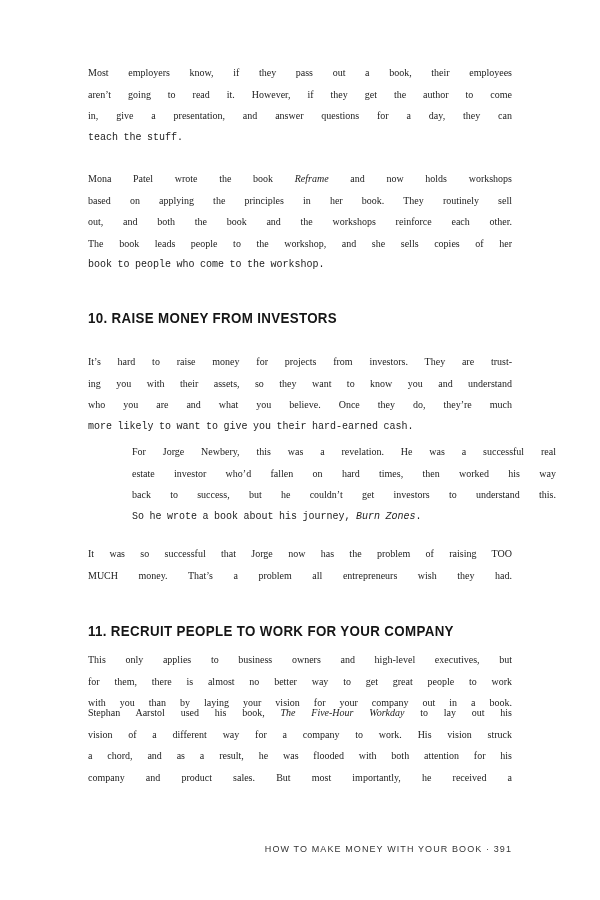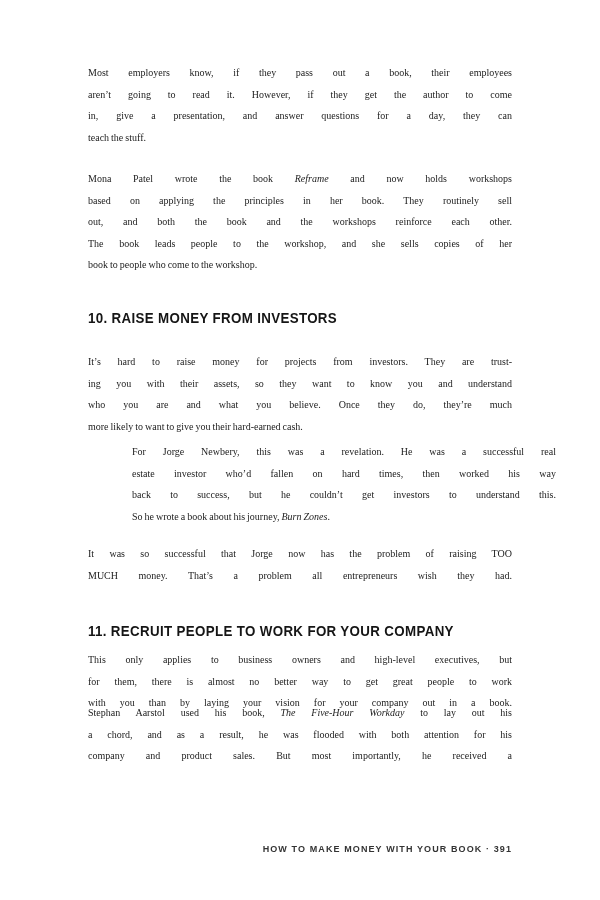--- a/index.html
+++ b/index.html
@@ -12,36 +12,36 @@
     overflow: hidden;
   }
   .block { position: absolute; left: 88px; width: 424px; }
   .para {
     font-size: 10px;
     line-height: 21.5px;
     color: #222222;
     word-spacing: -0.5px;
   }
   .line { text-align: justify; text-align-last: justify; }
-  .line.last { text-align-last: left; }
+  .line.last { text-align-last: left; font-family: Liberation Mono, monospace; }
   .italic { font-style: italic; }
   .heading {
     font-family: "Liberation Sans", sans-serif;
     font-weight: 700;
     font-size: 15.5px;
     line-height: 18px;
     color: #151515;
     letter-spacing: 0.4px;
     white-space: nowrap;
     transform: scaleX(0.86);
     transform-origin: 0 50%;
   }
   .footer {
     font-family: "Liberation Sans", sans-serif;
-    font-weight: 700;
+    font-weight: 400;
     font-size: 9px;
     line-height: 12px;
     letter-spacing: 1.1px;
     color: #333333;
     text-align: right;
   }
   #blk-p1     { top: 62px; }
   #blk-p2     { top: 168px; }
   #blk-h10    { top: 309px; }
   #blk-p3     { top: 335px; margin-top: 16px; }
@@ -87,17 +87,18 @@
       <div class="line"><span>MUCH money. That’s a problem all entrepreneurs wish they had.</span></div>
     </div>
   <div id="blk-h11" class="block heading">11. RECRUIT PEOPLE TO WORK FOR YOUR COMPANY</div>
   <div id="blk-p6" class="block para">
       <div class="line"><span>This only applies to business owners and high-level executives, but</span></div>
       <div class="line"><span>for them, there is almost no better way to get great people to work</span></div>
       <div class="line"><span>with you than by laying your vision for your company out in a book.</span></div>
     </div>
   <div id="blk-p7" class="block para">
       <div class="line"><span>Stephan Aarstol used his book, </span><span class="italic">The Five-Hour Workday</span><span> to lay out his</span></div>
+      <div class="line"><span>vision of a different way for a company to work. His vision struck</span></div>
       <div class="line"><span>a chord, and as a result, he was flooded with both attention for his</span></div>
       <div class="line"><span>company and product sales. But most importantly, he received a</span></div>
     </div>
   <div id="blk-footer" class="block footer">HOW TO MAKE MONEY WITH YOUR BOOK · 391</div>
 </div>
 
 </body></html>

